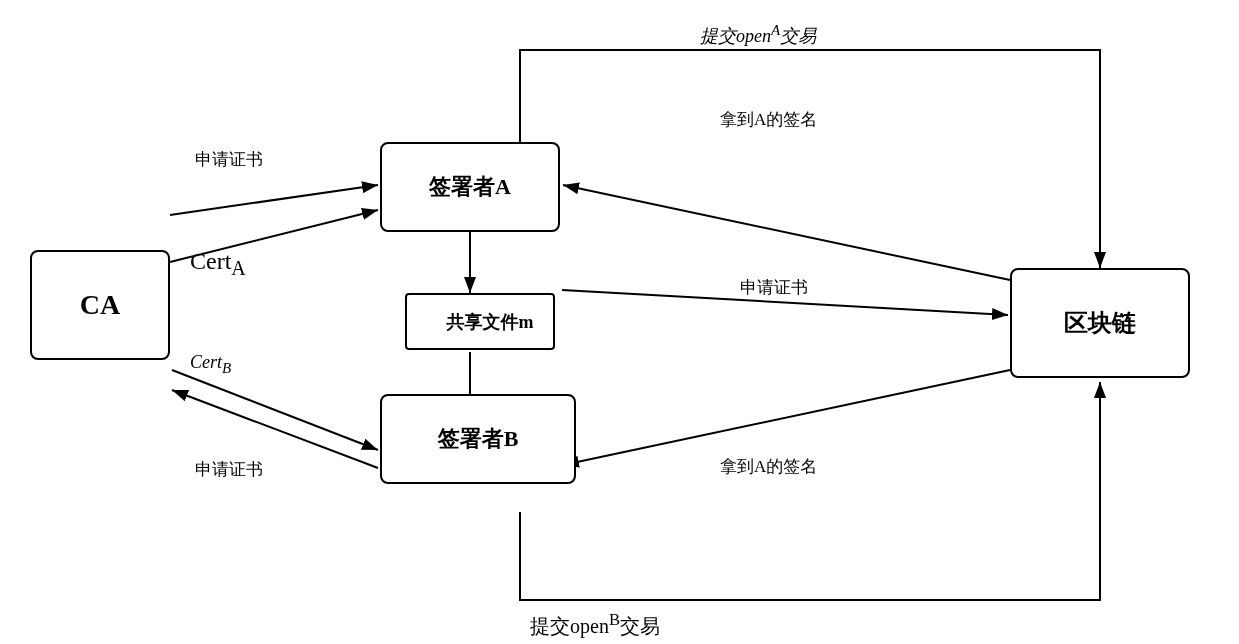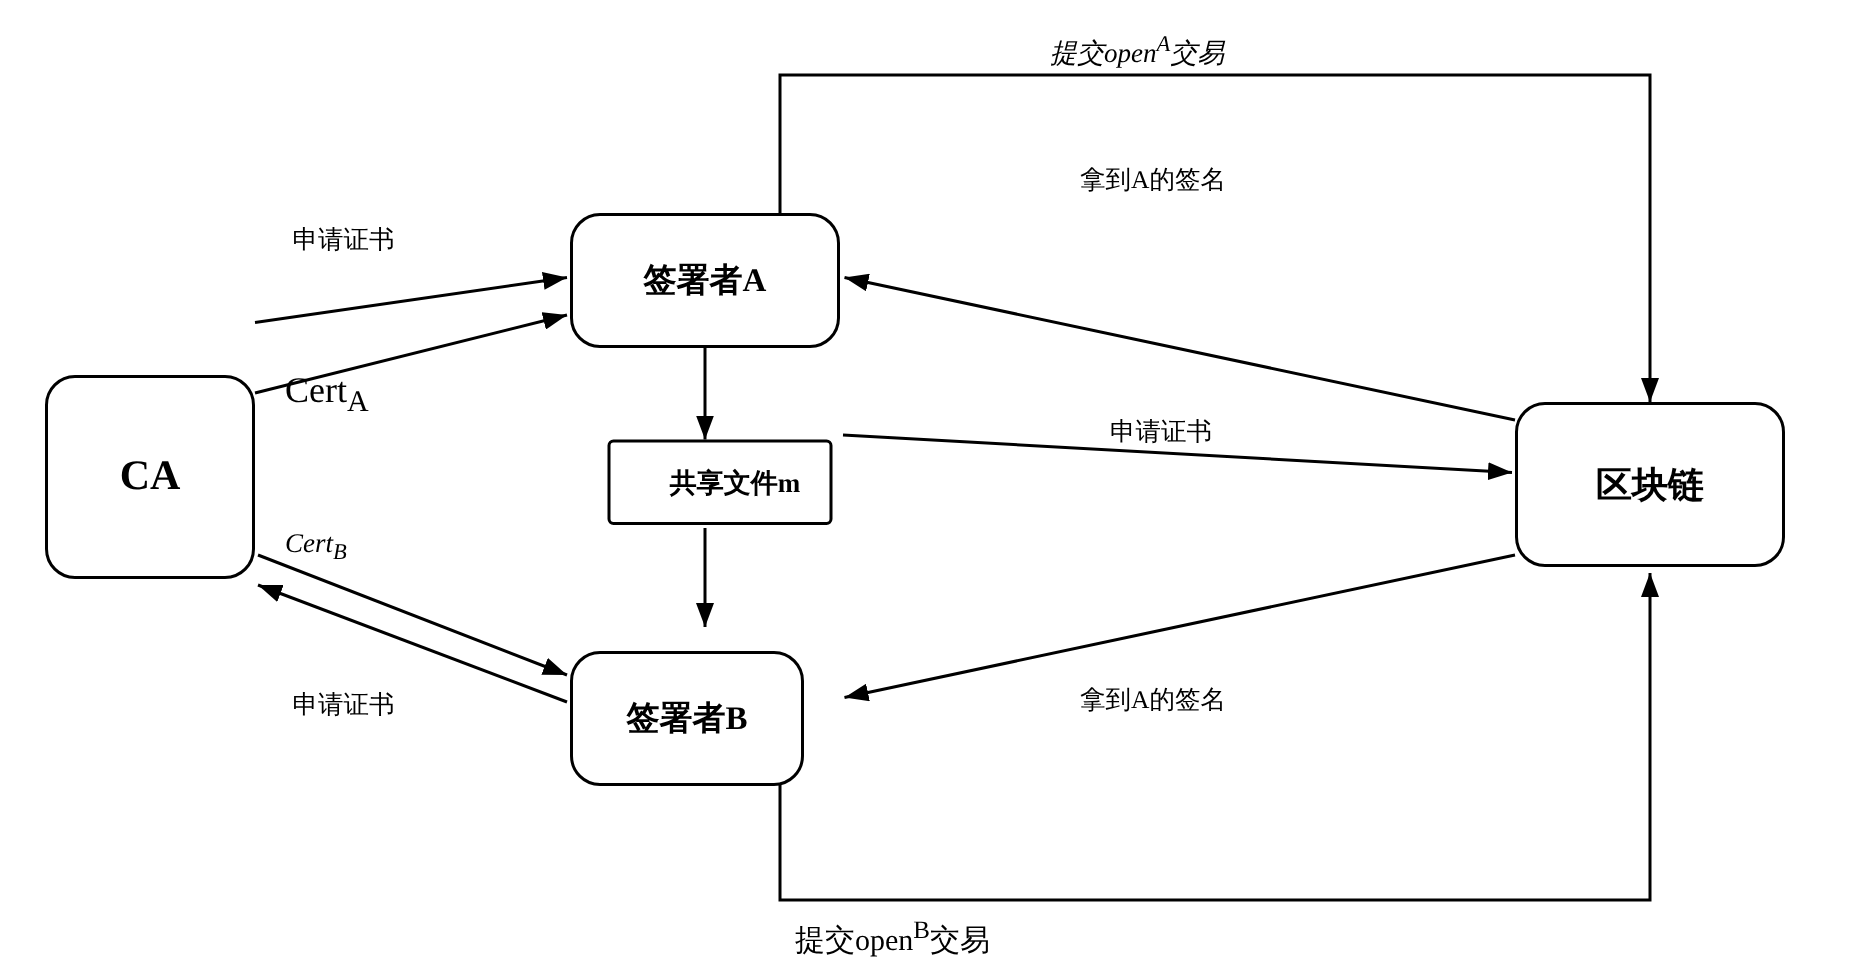--- a/index.html
+++ b/index.html
@@ -13,21 +13,21 @@
     }
     #diagram {
       position: absolute;
       top: 0; left: 0;
       width: 1239px;
       height: 644px;
     }
     .box {
       position: absolute;
       border: 2.5px solid #000;
-      border-radius: 20px;
+      border-radius: 8px;
       display: flex;
       align-items: center;
       justify-content: center;
       background: #fff;
       font-size: 22px;
       font-weight: bold;
     }
     .label {
       position: absolute;
       font-size: 17px;
@@ -85,33 +85,33 @@
     <line x1="1010" y1="280" x2="563" y2="185" marker-end="url(#arrowhead)"></line>
 
     <line x1="1010" y1="370" x2="563" y2="465" marker-end="url(#arrowhead)"></line>
 
     <polyline points="520,142 520,50 1100,50 1100,268" marker-end="url(#arrowhead)"></polyline>
 
     <polyline points="520,512 520,600 1100,600 1100,382" marker-end="url(#arrowhead)"></polyline>
 
   </svg>
 
-  <div class="box" style="left:30px; top:250px; width:140px; height:136px; font-size:28px;">
+  <div class="box" style="left:30px; top:250px; width:140px; height:110px; font-size:28px;">
     <span>CA</span>
   </div>
 
   <div class="box" style="left:380px; top:142px; width:180px; height:90px; font-size:22px;">
     <span>签署者A</span>
   </div>
 
   <div class="box" style="left:405px; top:293px; width:150px; height:57px; font-size:18px; border-radius:4px;padding-left:20px;">
     <span>共享文件m</span>
   </div>
 
-  <div class="box" style="left:380px; top:434px; width:156px; height:90px; font-size:22px;">
+  <div class="box" style="left:380px; top:394px; width:196px; height:90px; font-size:22px;">
     <span>签署者B</span>
   </div>
 
   <div class="box" style="left:1010px; top:268px; width:180px; height:110px; font-size:24px;">
     <span>区块链</span>
   </div>
 
   <div class="label" style="left:195px; top:148px;">
     <span>申请证书</span>
   </div>

